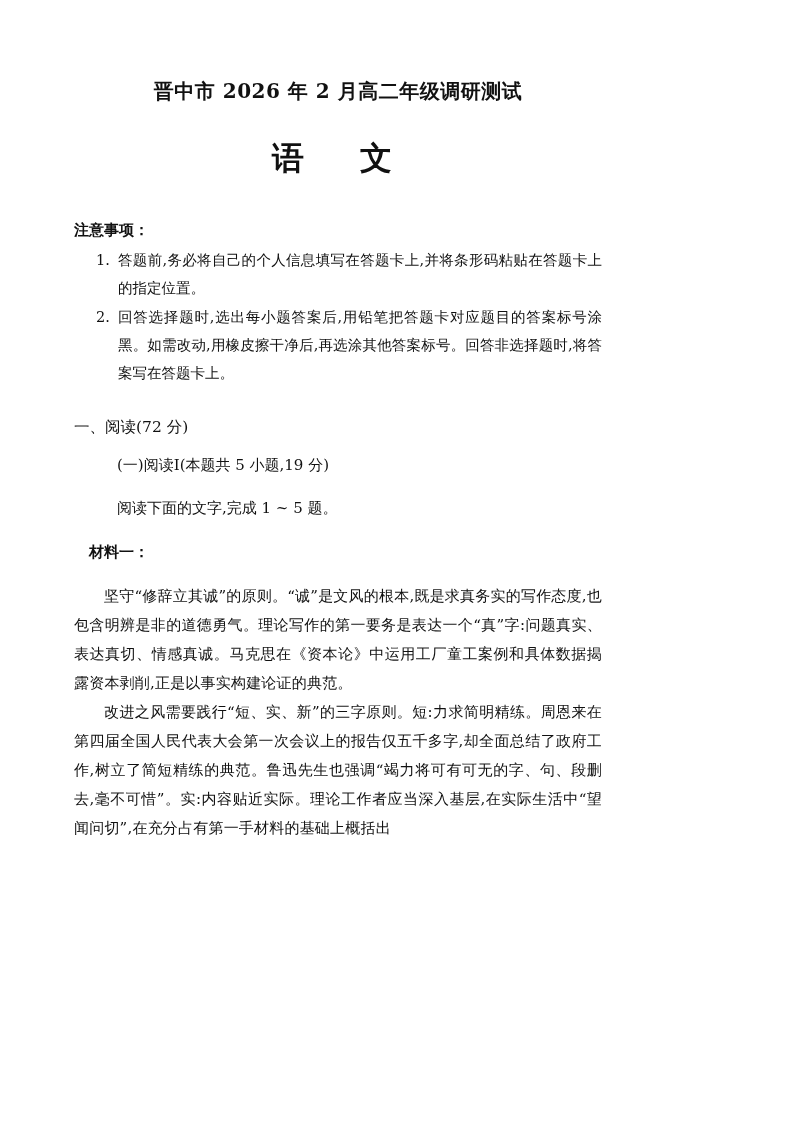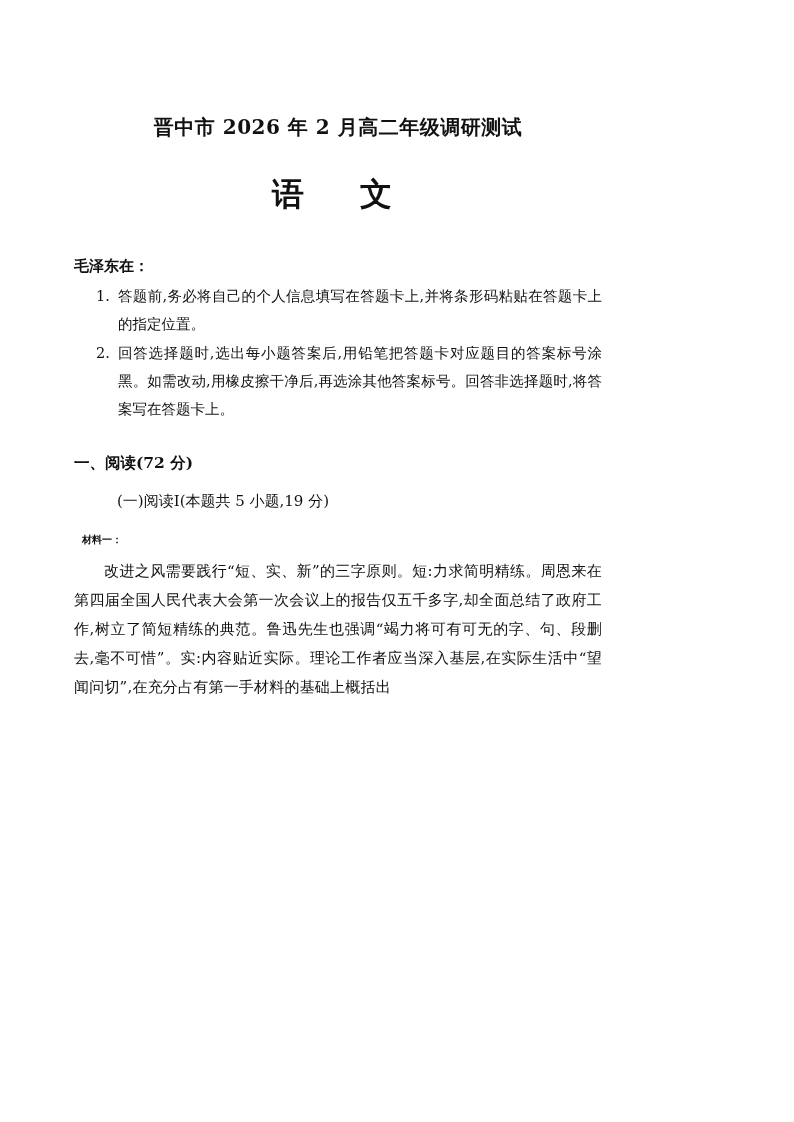--- a/index.html
+++ b/index.html
@@ -12,21 +12,21 @@
     height: 1122px;
     font-family: "DejaVu Serif", "Liberation Serif", serif;
     color: #111111;
     position: relative;
     overflow: hidden;
   }
   .page {
     width: 676px;
     height: 1122px;
     box-sizing: border-box;
-    padding: 100px 74px 0 74px;
+    padding: 64px 74px 0 74px;
     position: relative;
   }
   .doc-title {
     text-align: center;
     font-size: 20px;
     font-weight: bold;
     letter-spacing: 0.5px;
     margin-top: 14px;
     margin-bottom: 0;
     font-family: "DejaVu Serif", "Liberation Serif", serif;
@@ -59,35 +59,35 @@
     position: relative;
     text-align: justify;
   }
   ol.notice-list li .num {
     position: absolute;
     left: 22px;
     top: 0;
   }
   .section-heading {
     font-size: 15.5px;
-    font-weight: bold;
+    font-weight: normal;
     margin-top: 30px;
     margin-bottom: 2px;
   }
   .sub-line {
     font-size: 15px;
     line-height: 1.95;
     text-indent: 2em;
     margin: 13px;
   }
   .material-label {
-    font-size: 10px;
+    font-size: 15px;
     font-weight: bold;
     line-height: 1.95;
-    margin: 8px;
+    margin: 15px;
     text-indent: 0;
     font-family: Liberation Serif, serif;
   }
   p.body-par {
     font-size: 15px;
     line-height: 1.93;
     text-indent: 2em;
     margin: 0;
     text-align: justify;
     text-justify: inter-ideograph;
@@ -110,34 +110,36 @@
 </style>
 </head>
 <body>
 
 <div class="page">
 
   <h1 class="doc-title">晋中市 2026 年 2 月高二年级调研测试</h1>
 
   <h2 class="subject-title">语　文</h2>
 
-  <div class="notice-heading">毛泽东在：</div>
+  <div class="notice-heading">注意事项：</div>
 
   <ol class="notice-list">
     <li>
       <span class="num">1.</span>
       <span>答题前,务必将自己的个人信息填写在答题卡上,并将条形码粘贴在答题卡上的指定位置。</span>
     </li>
     <li>
       <span class="num">2.</span>
       <span>回答选择题时,选出每小题答案后,用铅笔把答题卡对应题目的答案标号涂黑。如需改动,用橡皮擦干净后,再选涂其他答案标号。回答非选择题时,将答案写在答题卡上。</span>
     </li>
   </ol>
 
   <div class="section-heading">一、阅读(72 分)</div>
 
   <p class="sub-line">(一)阅读Ⅰ(本题共 5 小题,19 分)</p>
+  <p class="sub-line">阅读下面的文字,完成 1 ~ 5 题。</p>
   <p class="material-label">材料一：</p>
 
+  <p class="body-par">坚守“修辞立其诚”的原则。“诚”是文风的根本,既是求真务实的写作态度,也包含明辨是非的道德勇气。理论写作的第一要务是表达一个“真”字:问题真实、表达真切、情感真诚。马克思在《资本论》中运用工厂童工案例和具体数据揭露资本剥削,正是以事实构建论证的典范。</p>
   <p class="body-par">改进之风需要践行“短、实、新”的三字原则。短:力求简明精练。周恩来在第四届全国人民代表大会第一次会议上的报告仅五千多字,却全面总结了政府工作,树立了简短精练的典范。鲁迅先生也强调“竭力将可有可无的字、句、段删去,毫不可惜”。实:内容贴近实际。理论工作者应当深入基层,在实际生活中“望闻问切”,在充分占有第一手材料的基础上概括出</p>
 
 
 </div>
 
 </body></html>

